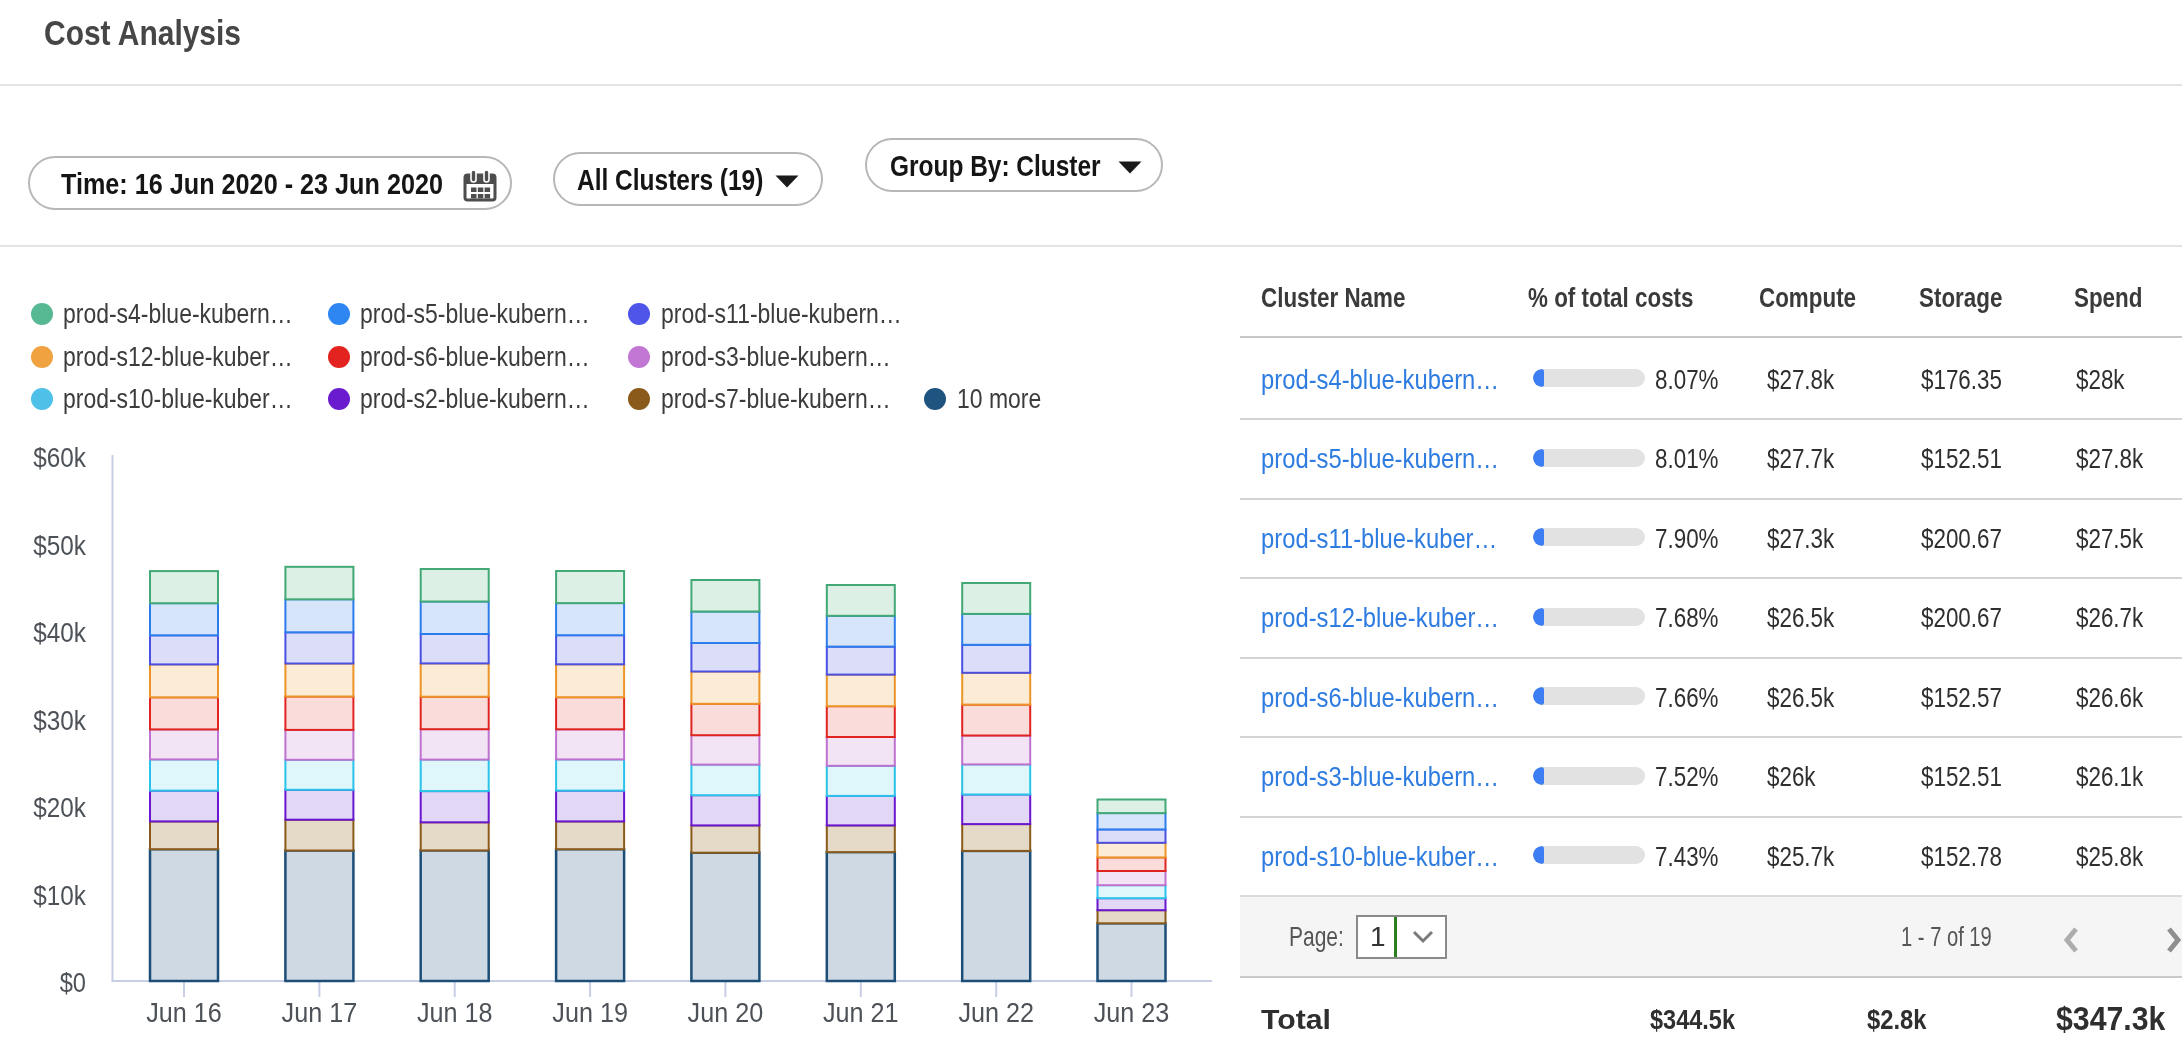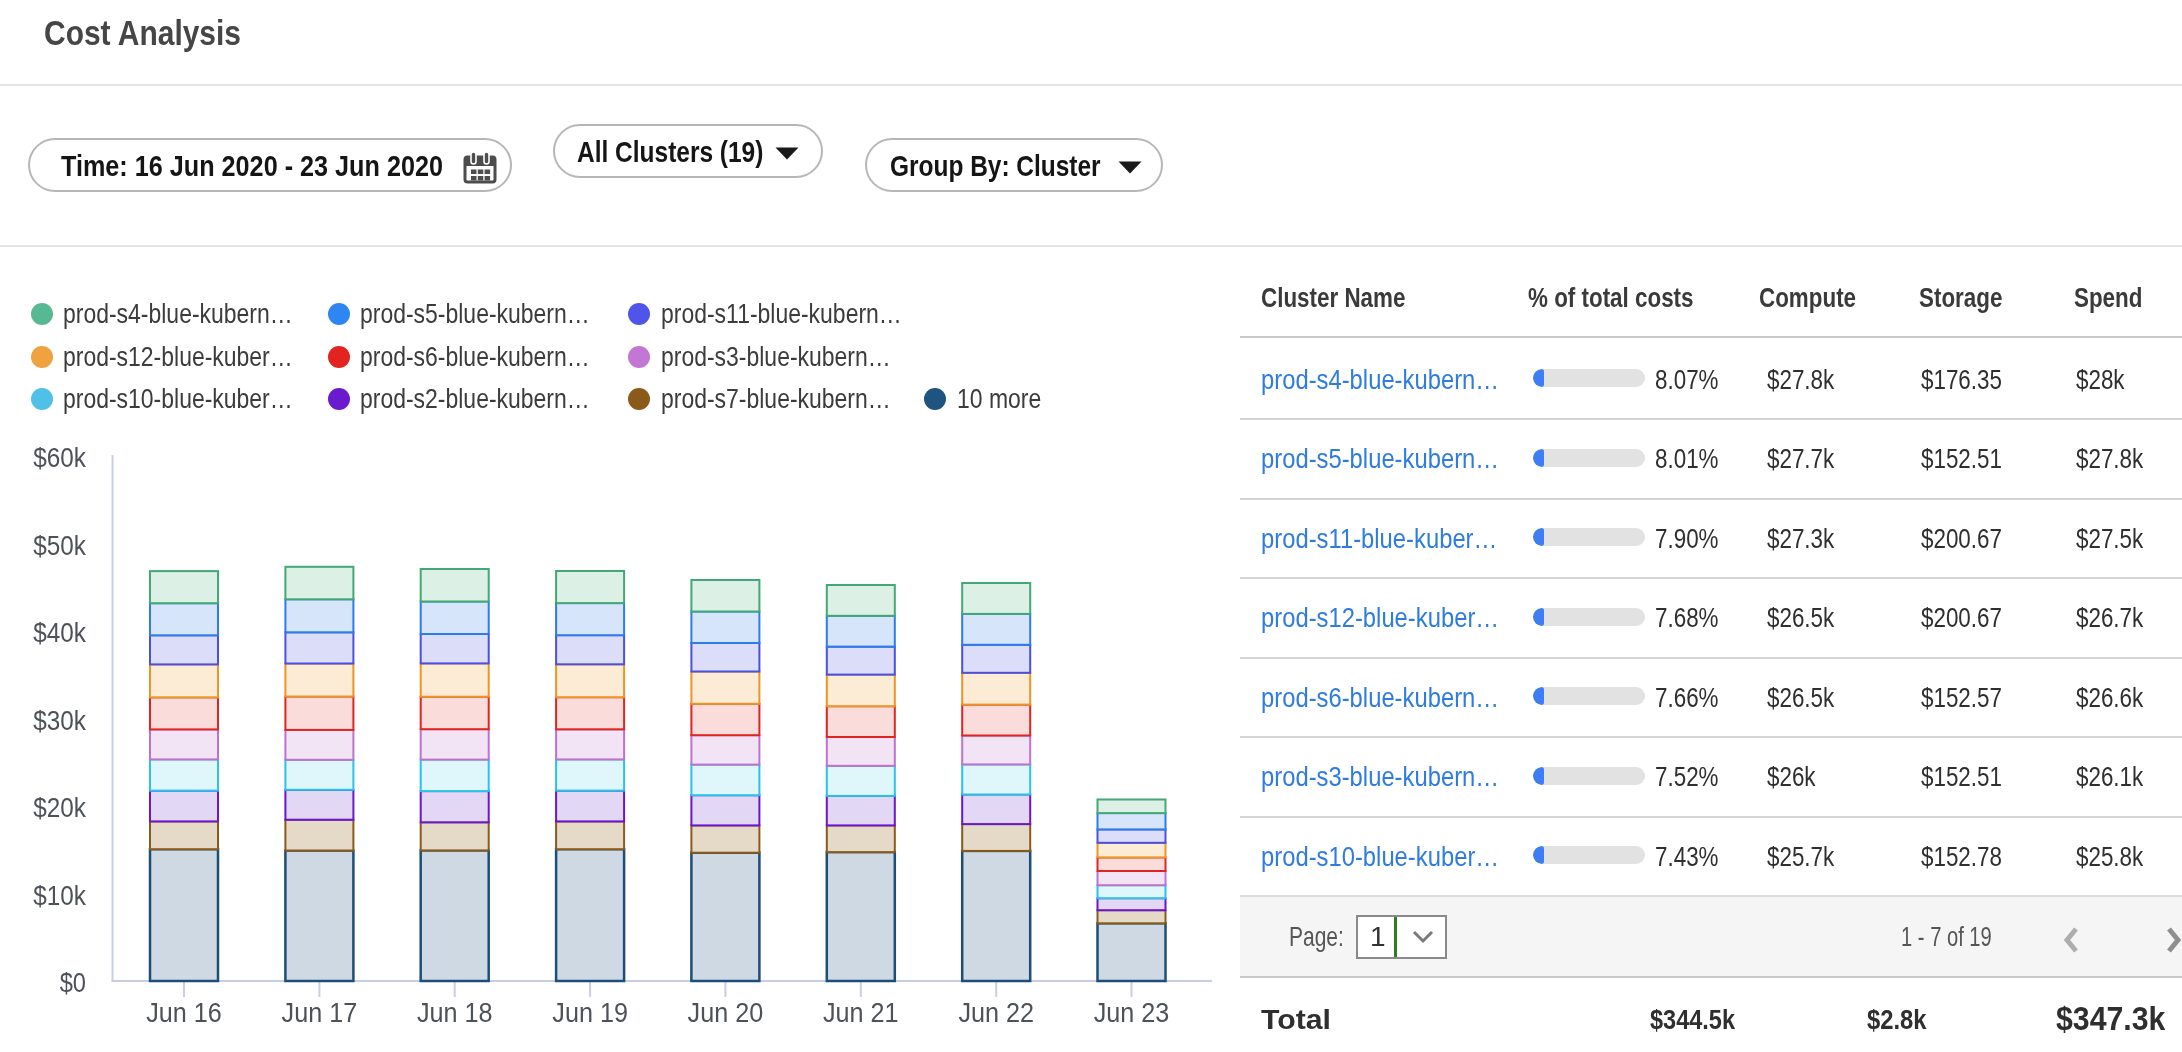--- a/index.html
+++ b/index.html
@@ -25,36 +25,36 @@
   .pill { position:absolute; border:2px solid #B7B7B7; border-radius:27px; box-sizing:border-box; height:54px; }
   .ptext { position:absolute; font-size:30px; font-weight:bold; color:#151515; line-height:30px; white-space:nowrap;
     transform-origin:0 50%; top:11px; }
 </style>
 </head>
 <body>
   <div style="position:absolute;left:44px;top:15px;font-size:35px;line-height:35px;font-weight:bold;color:#464646;transform:scaleX(0.856) translateZ(0);transform-origin:0 50%;">Cost Analysis</div>
   <div class="hline" style="left:0;top:84px;width:2182px;background:#E4E4E4;"></div>
   <div class="hline" style="left:0;top:245px;width:2182px;background:#E4E4E4;"></div>
 
-  <div class="pill" style="left:28px;top:138px;width:484px;">
+  <div class="pill" style="left:28px;top:156px;width:484px;">
     <span class="ptext" style="left:31px;transform:scaleX(0.84) translateZ(0);">Time: 16 Jun 2020 - 23 Jun 2020</span>
     <svg style="position:absolute;left:433px;top:10px;" width="34" height="34" viewBox="0 0 34 34">
       <rect x="2" y="7" width="30" height="25" rx="2.5" fill="#fff" stroke="#4D4D4D" stroke-width="3"></rect>
       <rect x="3" y="8" width="28" height="8" fill="#4D4D4D"></rect>
       <rect x="8" y="2" width="5" height="12" rx="2.5" fill="#4D4D4D" stroke="#fff" stroke-width="1.6"></rect>
       <rect x="21" y="2" width="5" height="12" rx="2.5" fill="#4D4D4D" stroke="#fff" stroke-width="1.6"></rect>
       <rect x="8" y="19.5" width="5.5" height="4.5" fill="#4D4D4D"></rect>
       <rect x="14.8" y="19.5" width="5.5" height="4.5" fill="#4D4D4D"></rect>
       <rect x="21.6" y="19.5" width="5.5" height="4.5" fill="#4D4D4D"></rect>
       <rect x="8" y="26" width="5.5" height="4.5" fill="#4D4D4D"></rect>
       <rect x="14.8" y="26" width="5.5" height="4.5" fill="#4D4D4D"></rect>
       <rect x="21.6" y="26" width="5.5" height="4.5" fill="#4D4D4D"></rect>
     </svg>
   </div>
-  <div class="pill" style="left:553px;top:124px;width:270px;">
+  <div class="pill" style="left:553px;top:152px;width:270px;">
     <span class="ptext" style="left:22px;transform:scaleX(0.816) translateZ(0);">All Clusters (19)</span>
     <svg style="position:absolute;left:220px;top:20px;" width="24" height="14" viewBox="0 0 24 14">
       <polygon points="0.5,1.5 23.5,1.5 12,13.5" fill="#1A1A1A"></polygon>
     </svg>
   </div>
   <div class="pill" style="left:865px;top:138px;width:298px;">
     <span class="ptext" style="left:22.5px;transform:scaleX(0.815) translateZ(0);">Group By: Cluster</span>
     <svg style="position:absolute;left:251px;top:20px;" width="24" height="14" viewBox="0 0 24 14">
       <polygon points="0.5,1.5 23.5,1.5 12,13.5" fill="#1A1A1A"></polygon>
     </svg>

